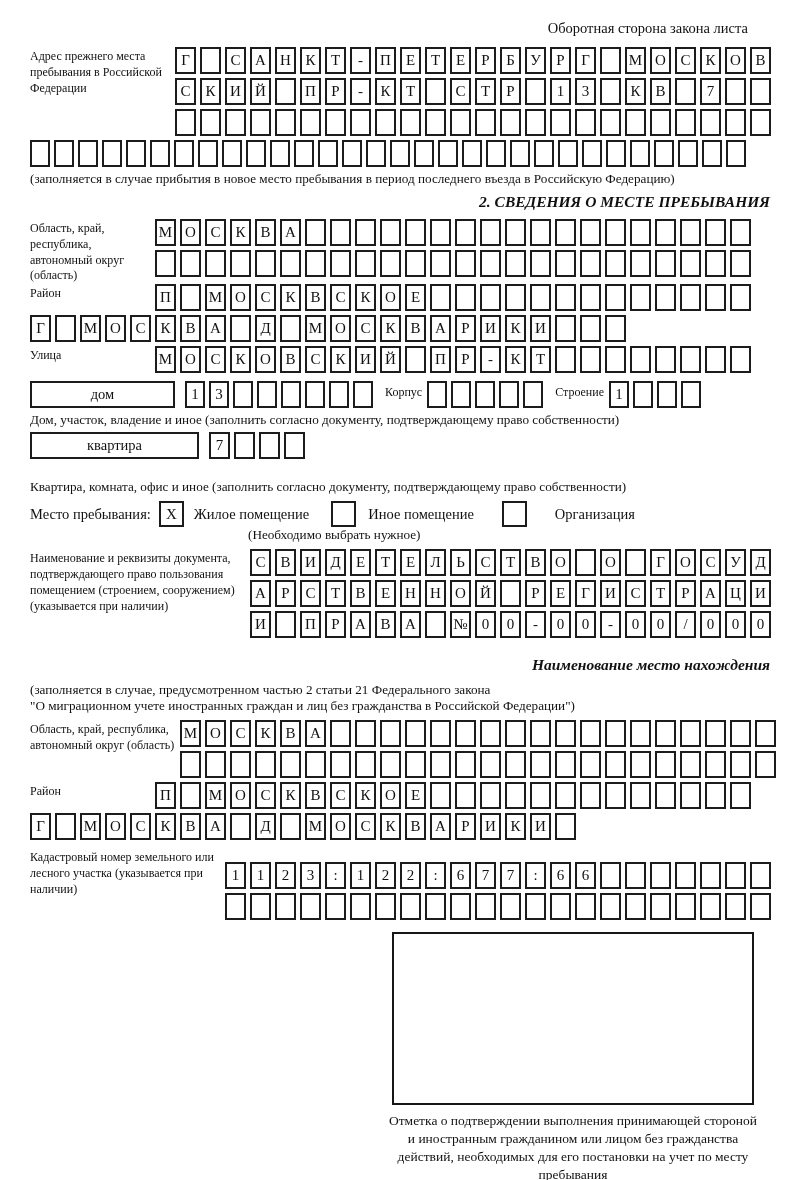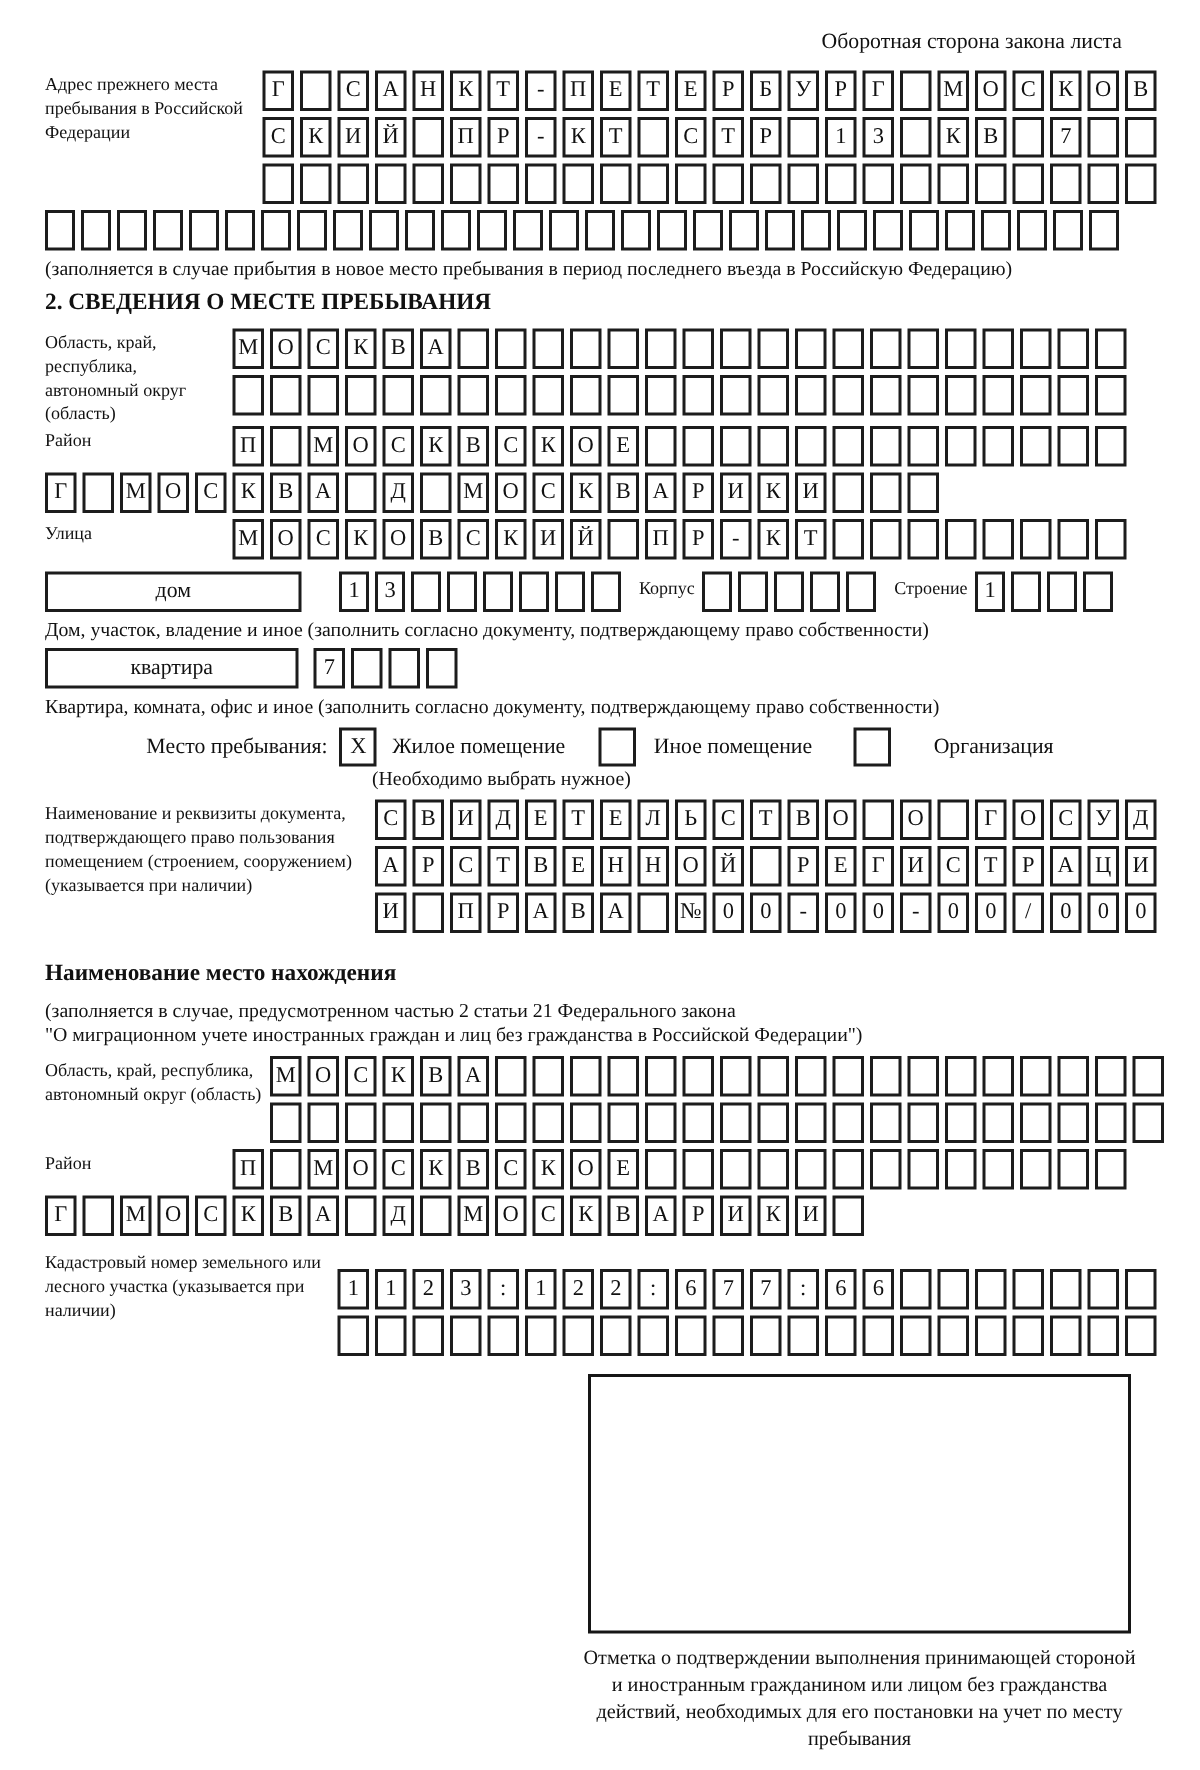--- a/index.html
+++ b/index.html
@@ -26,41 +26,41 @@
   .cell {
     display:inline-flex; align-items:center; justify-content:center;
     width:21px; height:27px; border:2px solid #1c1c1c;
     margin-right:4px; font-size:15px; flex:0 0 auto;
     font-family:"Liberation Serif","DejaVu Serif",serif;
   }
   .tight .cell { width:20px; }
 
   .note { font-size:13.2px; }
   .note-center { text-align:left; }
-  .sec-title { text-align:left; font-weight:bold; font-size:15.5px; margin:6px 0 8px 0; }
+  .sec-title { text-align:right; font-weight:bold; font-size:15.5px; margin:6px 0 8px 0;font-style:italic; }
 
   .labelbox {
     border:2px solid #1c1c1c; height:27px; display:flex;
     align-items:center; justify-content:center; font-size:14.5px; flex:0 0 auto;
   }
   .inline-lbl { font-size:12px; padding-top:4px; flex:0 0 auto; }
 
   .cbox {
     width:25px; height:26px; border:2px solid #1c1c1c;
     display:inline-flex; align-items:center; justify-content:center;
     font-size:15px; flex:0 0 auto;
   }
-  .stay-row { display:flex; align-items:center; margin-top:6px;justify-content:center; }
+  .stay-row { display:flex; align-items:center; margin-top:6px; }
   .stay-lbl { font-size:14.5px; }
 
   .stamp-wrap { width:378px; margin-left:auto; margin-right:8px; margin-top:8px; }
   .stamp-box { width:362px; height:173px; border:2px solid #161616; margin-left:8px; }
   .stamp-note { font-size:13.5px; text-align:center; line-height:1.32; margin-top:7px; }
 
-  .mb2 { margin-bottom:2px; } .mb4 { margin-bottom:4px; } .mb6 { margin-bottom:6px; }
+  .mb2 { margin-bottom:2px;margin-top:16px; } .mb4 { margin-bottom:4px; } .mb6 { margin-bottom:6px; }
   .mt4 { margin-top:4px; } .mt6 { margin-top:6px; } .mt10 { margin-top:10px; }
 </style>
 </head>
 <body>
 
 <div class="hdr-note">Оборотная сторона закона листа</div>
 
 <div class="frow mt10">
   <div class="flabel w140">Адрес прежнего места пребывания в Российской Федерации</div>
   <div>
@@ -321,21 +321,21 @@
       <span class="cell"></span>
       <span class="cell"></span>
       <span class="cell"></span>
       <span class="cell"></span>
       <span class="cell"></span>
       <span class="cell"></span>
     </div>
 </div>
 
 <div class="frow mt4">
-  <div class="labelbox" style="width:171px; margin-right:25px;">дом</div>
+  <div class="labelbox" style="width:145px; margin-right:10px;">дом</div>
   <div class="boxrow tight" style="margin-right:8px;">
       <span class="cell">1</span>
       <span class="cell">3</span>
       <span class="cell"></span>
       <span class="cell"></span>
       <span class="cell"></span>
       <span class="cell"></span>
       <span class="cell"></span>
       <span class="cell"></span>
     </div>

